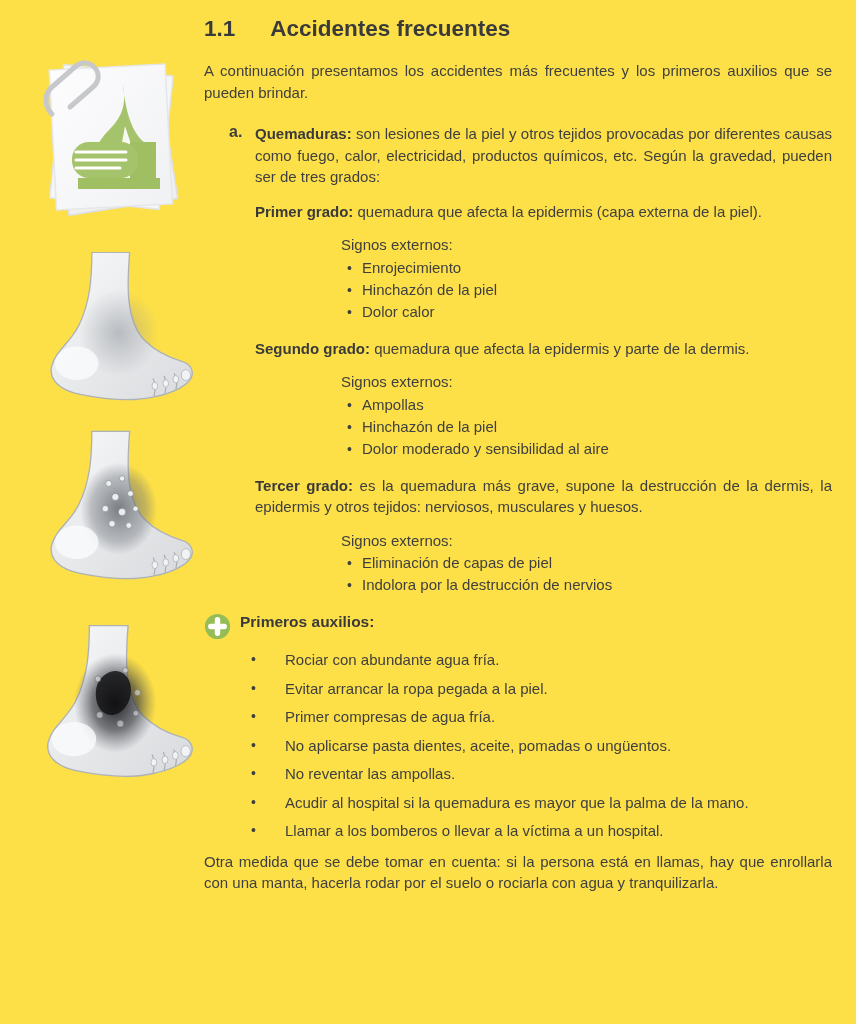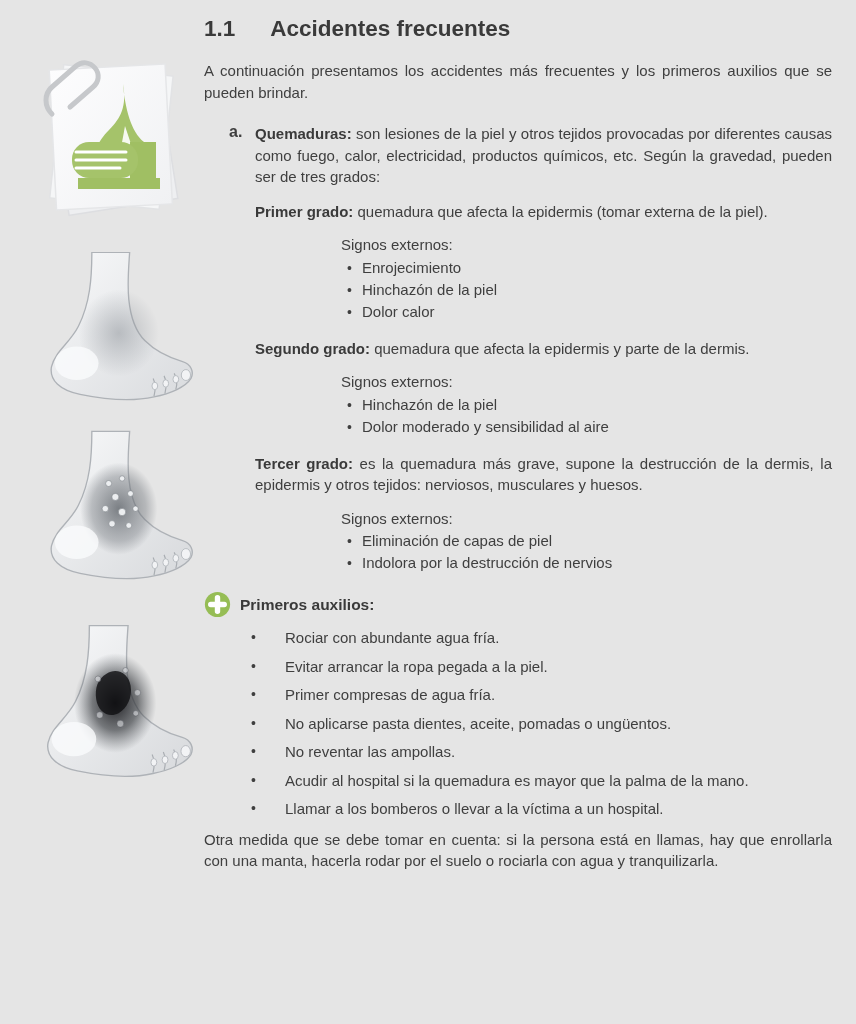--- a/index.html
+++ b/index.html
@@ -1,21 +1,21 @@
 <!DOCTYPE html>
 <html><head>
 <meta charset="utf-8">
 <style>
   html,body { margin:0; padding:0; }
   body {
     width:856px; height:1024px; background:#ffffff;
     font-family:"Liberation Sans","DejaVu Sans",sans-serif;
     color:#3f3f3f; -webkit-font-smoothing:antialiased;
   }
-  .page { position:relative; width:856px; height:1024px; overflow:hidden; background:#e5e5e5; }
+  .page { position:relative; width:856px; height:1024px; overflow:hidden; background:#fde047; }
 
   
   .fig { position:absolute; }
   .fig svg { display:block; width:100%; height:100%; }
   .doc-icon { left:26px; top:46px;  width:170px; height:178px; }
   .foot1    { left:28px; top:252px; width:168px; height:152px; }
   .foot2    { left:28px; top:420px; width:168px; height:174px; }
   .foot3    { left:24px; top:608px; width:172px; height:190px; }
 
   
@@ -31,21 +31,21 @@
   .sub { padding-left:51px; }
   .grade { margin-bottom:11px; }
   b.term { font-weight:700; color:#3a3a3a; }
 
   .signos { padding-left:86px; margin:12px 0 15px 0; }
   .signos-label { font-size:15px; line-height:21.5px; }
   .signos ul { list-style:none; margin:1px 0 0 0; padding:0; }
   .signos li { position:relative; padding-left:21px; font-size:15px; line-height:22px; }
   .signos li::before { content:"\2022"; position:absolute; left:6px; font-size:14px; }
 
-  .fa-head { display:flex; align-items:center; gap:9px; margin:17px 0 9px 0; }
+  .fa-head { display:flex; gap:9px; margin:17px 0 9px 0; }
   .fa-icon { width:27px; height:27px; flex:0 0 27px; }
   .fa-icon svg { width:27px; height:27px; display:block; }
   .fa-label { font-size:15.5px; font-weight:700; color:#3a3a3a; }
 
   .fa-list { list-style:none; margin:0 0 7px 0; padding:0; }
   .fa-list li { position:relative; padding-left:81px; font-size:15px; line-height:21.5px; margin-bottom:7px; }
   .fa-list li::before { content:"\2022"; position:absolute; left:47px; font-size:14px; }
 
   .closing { margin-top:9px; }
 </style>
@@ -181,36 +181,37 @@
     </h1>
 
     <p class="intro">A continuación presentamos los accidentes más frecuentes y los primeros auxilios que se pueden brindar.</p>
 
     <div class="item-a">
       <span class="marker">a.</span>
       <p><b class="term">Quemaduras:</b> <span>son lesiones de la piel y otros tejidos provocadas por diferentes causas como fuego, calor, electricidad, productos químicos, etc. Según la gravedad, pueden ser de tres grados:</span></p>
     </div>
 
     <div class="sub">
-      <p class="grade"><b class="term">Primer grado:</b> <span>quemadura que afecta la epidermis (tomar externa de la piel).</span></p>
+      <p class="grade"><b class="term">Primer grado:</b> <span>quemadura que afecta la epidermis (capa externa de la piel).</span></p>
       <div class="signos">
         <div class="signos-label">Signos externos:</div>
         <ul>
           <li>Enrojecimiento</li>
           <li>Hinchazón de la piel</li>
           <li>Dolor calor</li>
         </ul>
       </div>
     </div>
 
     <div class="sub">
       <p class="grade"><b class="term">Segundo grado:</b> <span>quemadura que afecta la epidermis y parte de la dermis.</span></p>
       <div class="signos">
         <div class="signos-label">Signos externos:</div>
         <ul>
+          <li>Ampollas</li>
           <li>Hinchazón de la piel</li>
           <li>Dolor moderado y sensibilidad al aire</li>
         </ul>
       </div>
     </div>
 
     <div class="sub">
       <p class="grade"><b class="term">Tercer grado:</b> <span>es la quemadura más grave, supone la destrucción de la dermis, la epidermis y otros tejidos: nerviosos, musculares y huesos.</span></p>
       <div class="signos">
         <div class="signos-label">Signos externos:</div>

